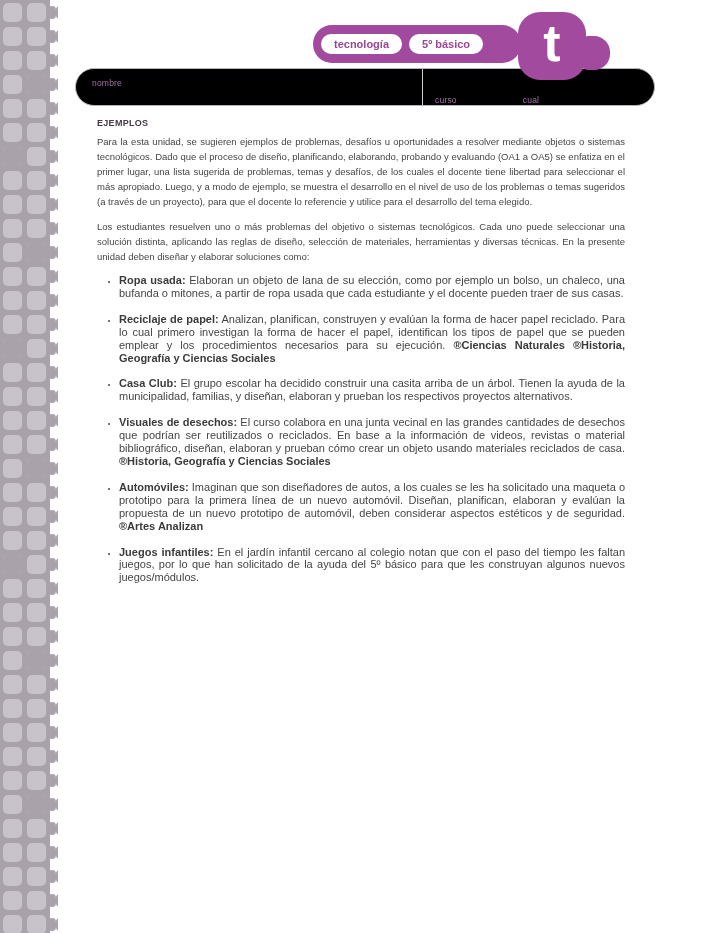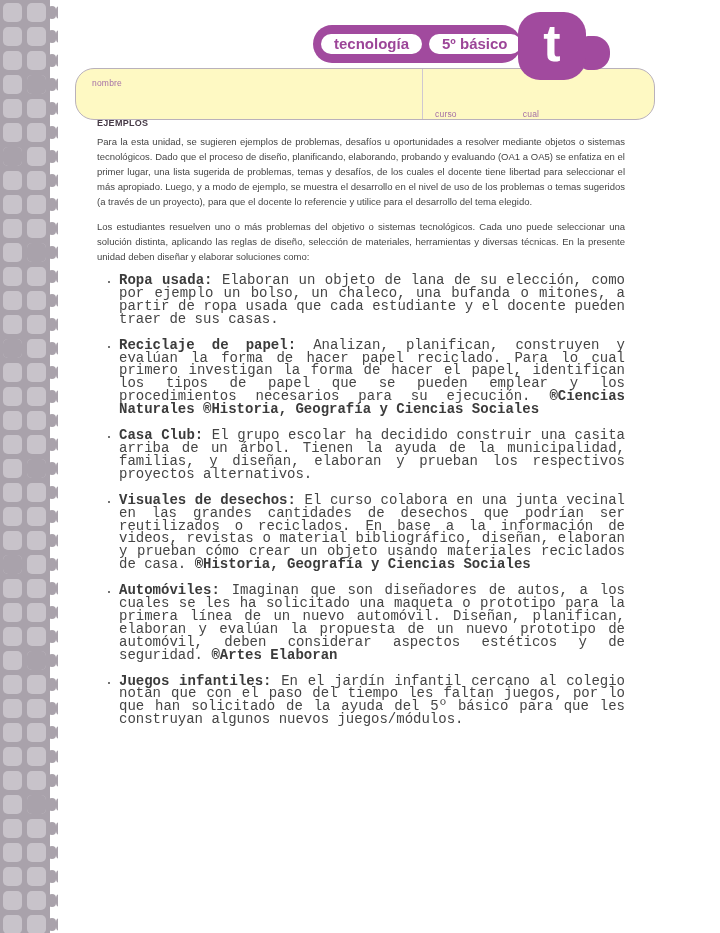--- a/index.html
+++ b/index.html
@@ -11,61 +11,60 @@
   .page{position:absolute;left:60px;top:0;width:660px;height:933px;}
 
   
   .badge-bar{
     position:absolute;left:253px;top:25px;width:208px;height:38px;
     background:#a14a9e;border-radius:19px;display:flex;align-items:center;
     padding:0 8px;box-sizing:border-box;gap:7px;z-index:2;
   }
   .pill{
     background:#ffffff;border-radius:11px;color:#9c4598;font-weight:bold;
-    font-size:15px;padding:3px 13px;white-space:nowrap;line-height:14px;
+    font-size:11px;padding:3px 13px;white-space:nowrap;line-height:14px;
   }
   .logo-block{position:absolute;left:458px;top:12px;z-index:3;}
   .logo-square{
     width:68px;height:68px;background:#a14a9e;border-radius:22px;
     display:flex;align-items:center;justify-content:center;
     color:#ffffff;font-size:52px;font-weight:bold;line-height:1;
     padding-bottom:6px;box-sizing:border-box;
   }
   .logo-ear{
     position:absolute;left:64px;top:24px;width:28px;height:34px;
     background:#a14a9e;border-radius:6px 16px 16px 6px;z-index:-1;
   }
 
   
   .form-box{
-    position:absolute;left:15px;top:68px;width:580px;height:52px;
+    position:absolute;left:15px;top:68px;width:580px;height:38px;
     border:1.5px solid #b9b1bb;border-radius:19px;display:flex;
-    box-sizing:border-box;background:#fef9c3;z-index:1;
+    box-sizing:border-box;background:#000000;z-index:1;
   }
   .form-section{display:flex;align-items:flex-start;box-sizing:border-box;padding-top:9px;}
   .form-name{width:347px;padding-left:16px;border-right:1px solid #cfc8d1;}
   .form-right{flex:1;padding-left:12px;gap:66px;display:flex;align-items:flex-end;}
   .form-label{font-size:8.5px;color:#a470a6;letter-spacing:.2px;}
 
   
   .content{position:absolute;left:37px;top:118px;width:528px;}
   .h-activity{
     font-size:9px;font-weight:bold;color:#463a46;letter-spacing:.3px;margin:0 0 6px 0;
   }
   .para{
     font-size:9.5px;line-height:15px;text-align:justify;margin:0 0 10px 0;color:#454545;
   }
   .h-examples{
     font-size:9px;font-weight:bold;color:#4d354d;letter-spacing:.2px;margin:12px 0 8px 0;
   }
   ul.bullets{margin:6px 0 0 0;padding:0 0 0 22px;}
   ul.bullets li{
-    font-size:14px;line-height:12.9px;text-align:justify;color:#454545;
+    font-size:11px;line-height:12.9px;text-align:justify;color:#454545;
     margin-bottom:13px;
-    font-family:Liberation Mono, monospace;
   }
   ul.bullets li::marker{color:#454545;font-size:8px;}
   .b-title{font-weight:bold;color:#3b3b3b;}
   .b-links{font-weight:bold;color:#3b3b3b;}
 </style>
 </head>
 <body>
 
 <div class="sidebar">
   <svg width="60" height="933" xmlns="http://www.w3.org/2000/svg">
@@ -137,21 +136,21 @@
         <span class="b-links"></span>
       </li>
       <li>
         <span class="b-title">Visuales de desechos:</span>
         <span>El curso colabora en una junta vecinal en las grandes cantidades de desechos que podrían ser reutilizados o reciclados. En base a la información de videos, revistas o material bibliográfico, diseñan, elaboran y prueban cómo crear un objeto usando materiales reciclados de casa.</span>
         <span class="b-links">®Historia, Geografía y Ciencias Sociales</span>
       </li>
       <li>
         <span class="b-title">Automóviles:</span>
         <span>Imaginan que son diseñadores de autos, a los cuales se les ha solicitado una maqueta o prototipo para la primera línea de un nuevo automóvil. Diseñan, planifican, elaboran y evalúan la propuesta de un nuevo prototipo de automóvil, deben considerar aspectos estéticos y de seguridad.</span>
-        <span class="b-links">®Artes Elaboran</span>
+        <span class="b-links">®Artes Analizan</span>
       </li>
       <li>
         <span class="b-title">Juegos infantiles:</span>
         <span>En el jardín infantil cercano al colegio notan que con el paso del tiempo les faltan juegos, por lo que han solicitado de la ayuda del 5º básico para que les construyan algunos nuevos juegos/módulos.</span>
         <span class="b-links"></span>
       </li>
     </ul>
   </div>
 </div>
 

